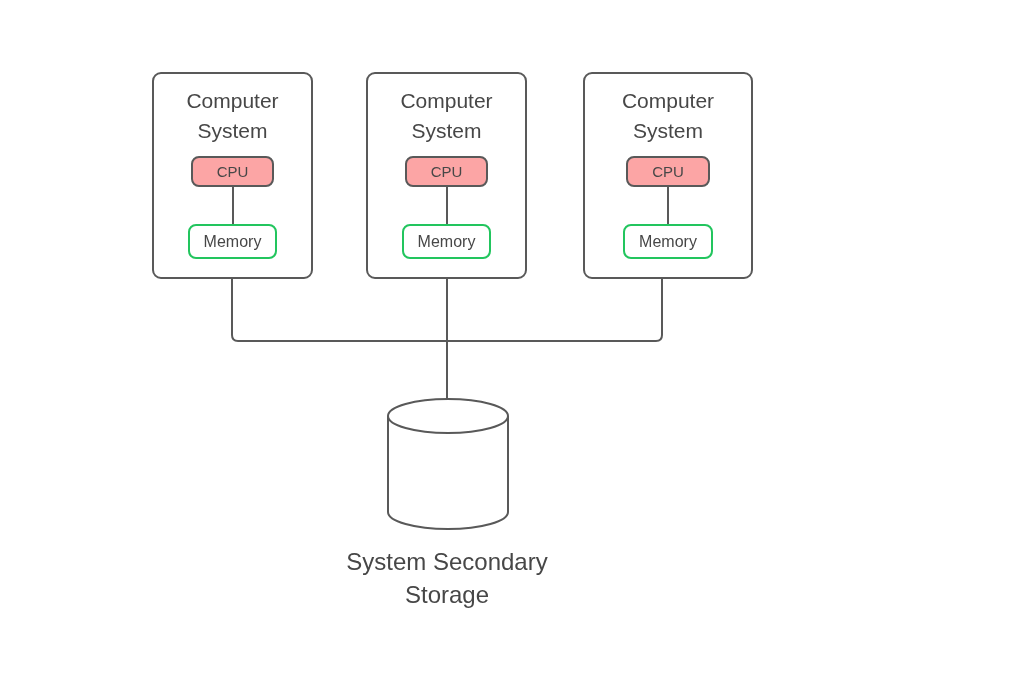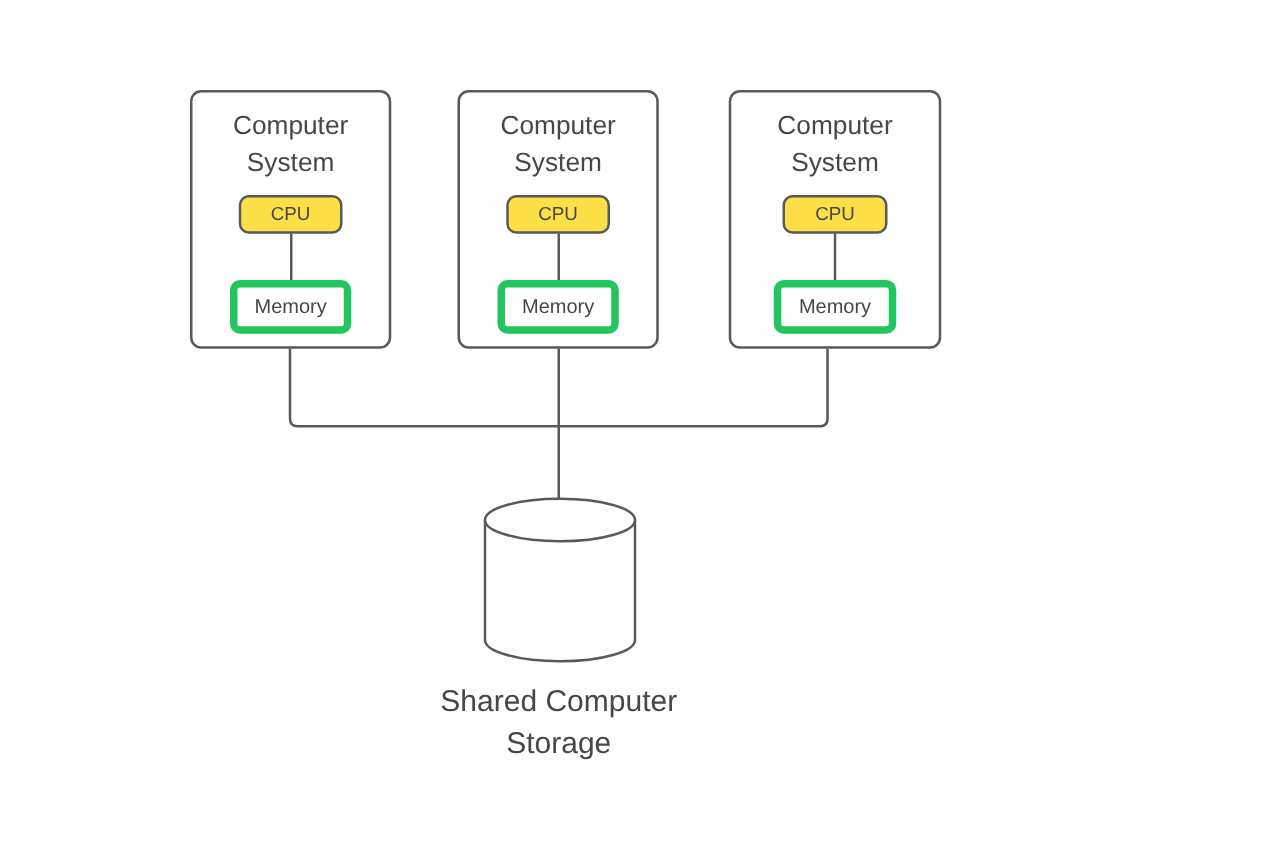--- a/index.html
+++ b/index.html
@@ -42,34 +42,34 @@
     color: #474747;
     font-size: 21px;
     line-height: 30px;
     text-align: center;
     width: 120px;
     margin-bottom: 10px;
   }
   .cpu-box {
     border: 2px solid #595959;
     border-radius: 8px;
-    background: #fde047;
+    background: #fca5a5;
     color: #474747;
     font-size: 15px;
     line-height: 15px;
     padding: 6px 24px;
     text-align: center;
   }
   .cpu-memory-connector {
     width: 2px;
     height: 37px;
     background: #595959;
   }
   .memory-box {
-    border: 6px solid #22c55e;
+    border: 2px solid #22c55e;
     border-radius: 8px;
     background: #ffffff;
     color: #474747;
     font-size: 16px;
     line-height: 17px;
     padding: 7px 14px;
     text-align: center;
   }
   .storage-label {
     position: absolute;
@@ -112,15 +112,15 @@
     <div class="memory-box">Memory</div>
   </div>
 
   <div class="system-box sys-2">
     <div class="system-title">Computer System</div>
     <div class="cpu-box">CPU</div>
     <div class="cpu-memory-connector"></div>
     <div class="memory-box">Memory</div>
   </div>
 
-  <div class="storage-label">Shared Computer Storage</div>
+  <div class="storage-label">System Secondary Storage</div>
 
 </div>
 
 </body></html>

